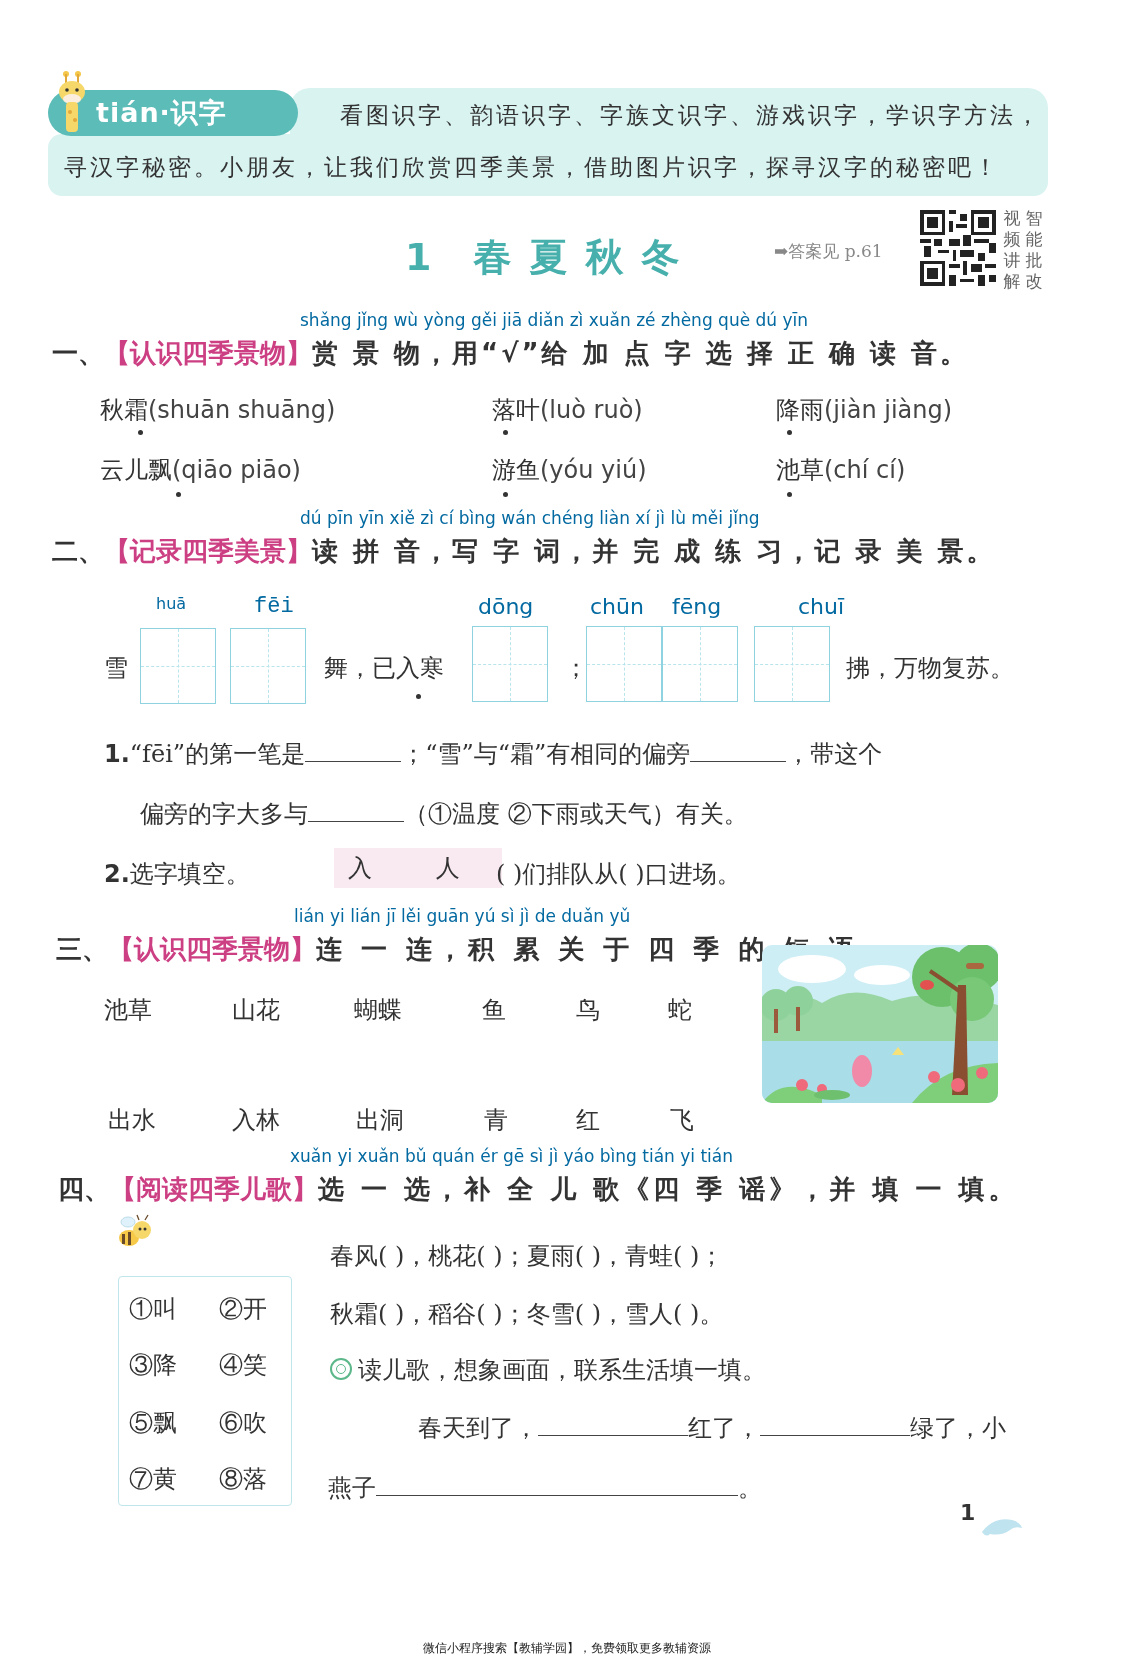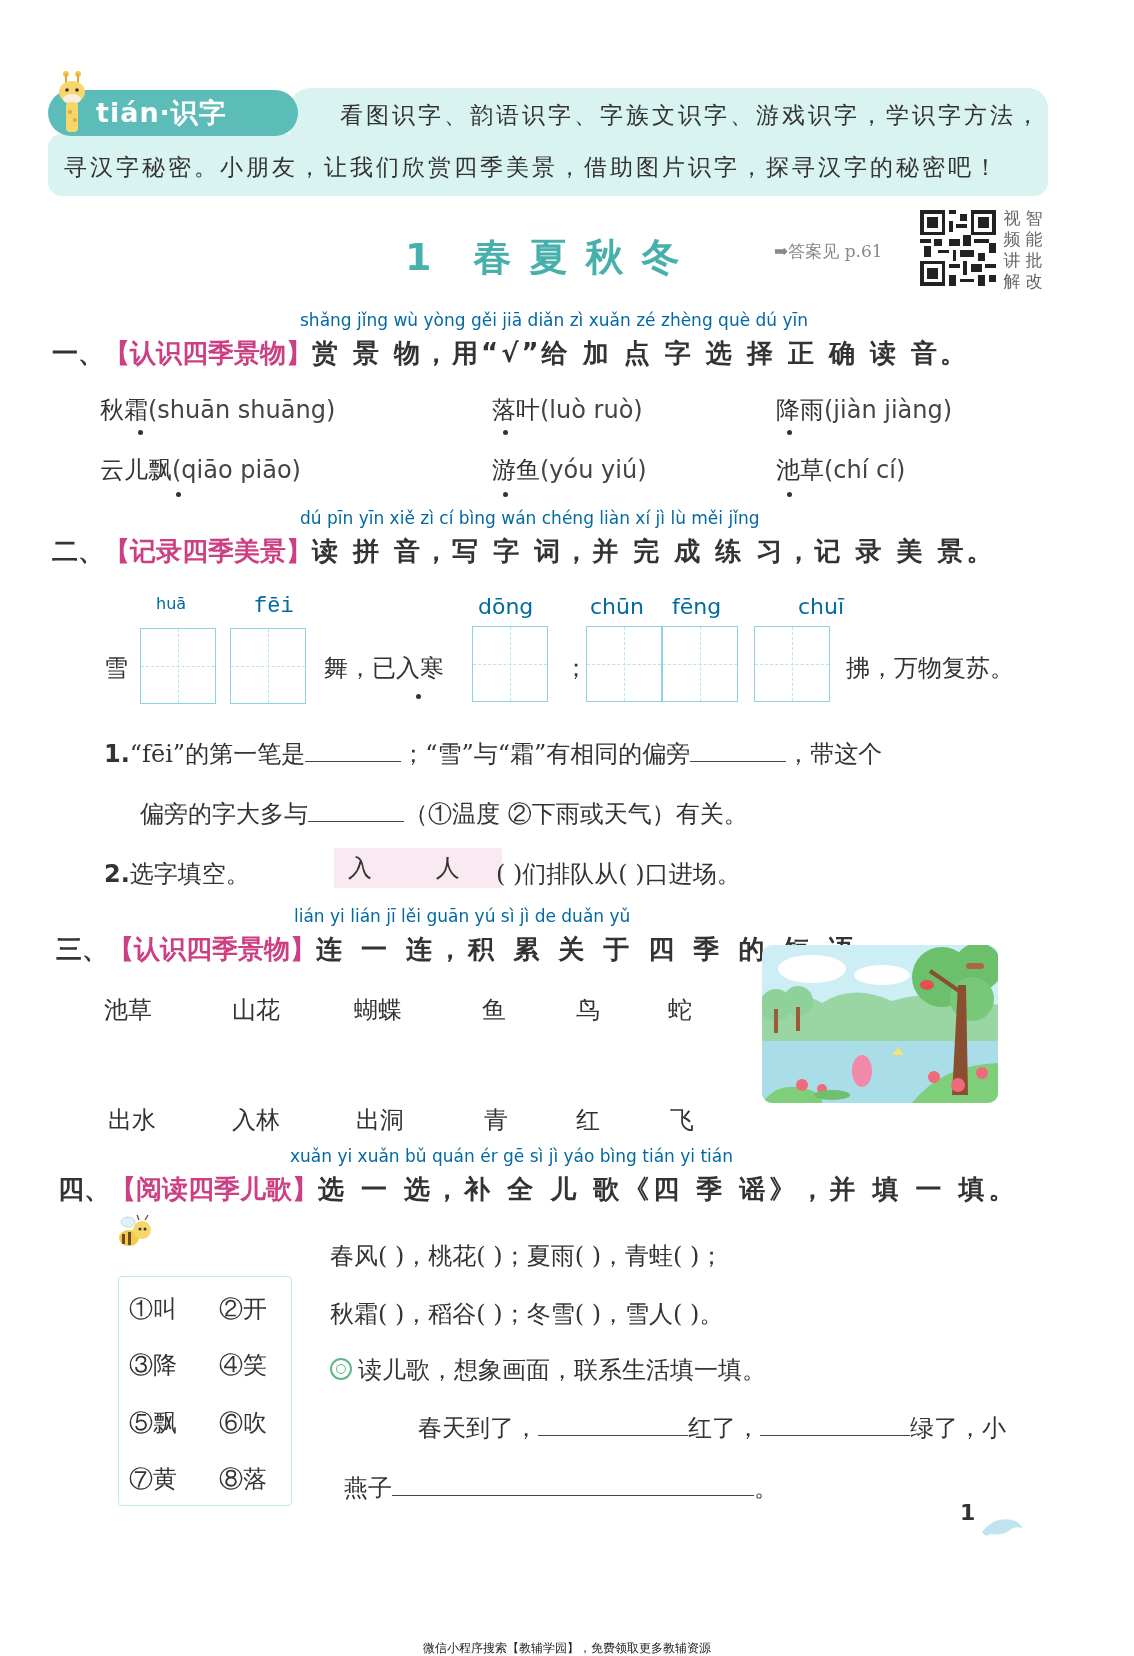--- a/index.html
+++ b/index.html
@@ -253,21 +253,21 @@
 <div class="abs body-text" style="left:330px;top:1298px;">秋霜(      )，稻谷(      )；冬雪(      )，雪人(      )。</div>
 
 <div class="abs" style="left:330px;top:1358px;width:22px;height:22px;border:2px solid #5cb88a;border-radius:50%;box-sizing:border-box;">
   <div style="position:absolute;left:4px;top:4px;width:10px;height:10px;border:1.5px solid #5cb88a;border-radius:50%;box-sizing:border-box;"></div>
 </div>
 <div class="abs body-text" style="left:358px;top:1354px;">读儿歌，想象画面，联系生活填一填。</div>
 
 <div class="abs body-text" style="left:390px;top:1412px;margin-left:28px;">
   <span>春天到了，</span><span class="blank" style="width:150px"></span><span>红了，</span><span class="blank" style="width:150px"></span><span>绿了，小</span>
 </div>
-<div class="abs body-text" style="left:344px;top:1472px;">
+<div class="abs body-text" style="left:328px;top:1472px;">
   <span>燕子</span><span class="blank" style="width:362px"></span><span>。</span>
 </div>
 
 <div class="abs page-num">1</div>
 <svg class="abs" style="left:980px;top:1512px;width:44px;height:28px;" viewBox="0 0 44 28">
   <path d="M2 20 Q14 4 32 8 Q40 10 42 16 Q34 14 30 18 Q22 24 10 22 Q6 26 2 20Z" fill="#bfe3ef"></path>
 </svg>
 <div class="abs footer-note">微信小程序搜索【教辅学园】，免费领取更多教辅资源</div>
 
 </body></html>

